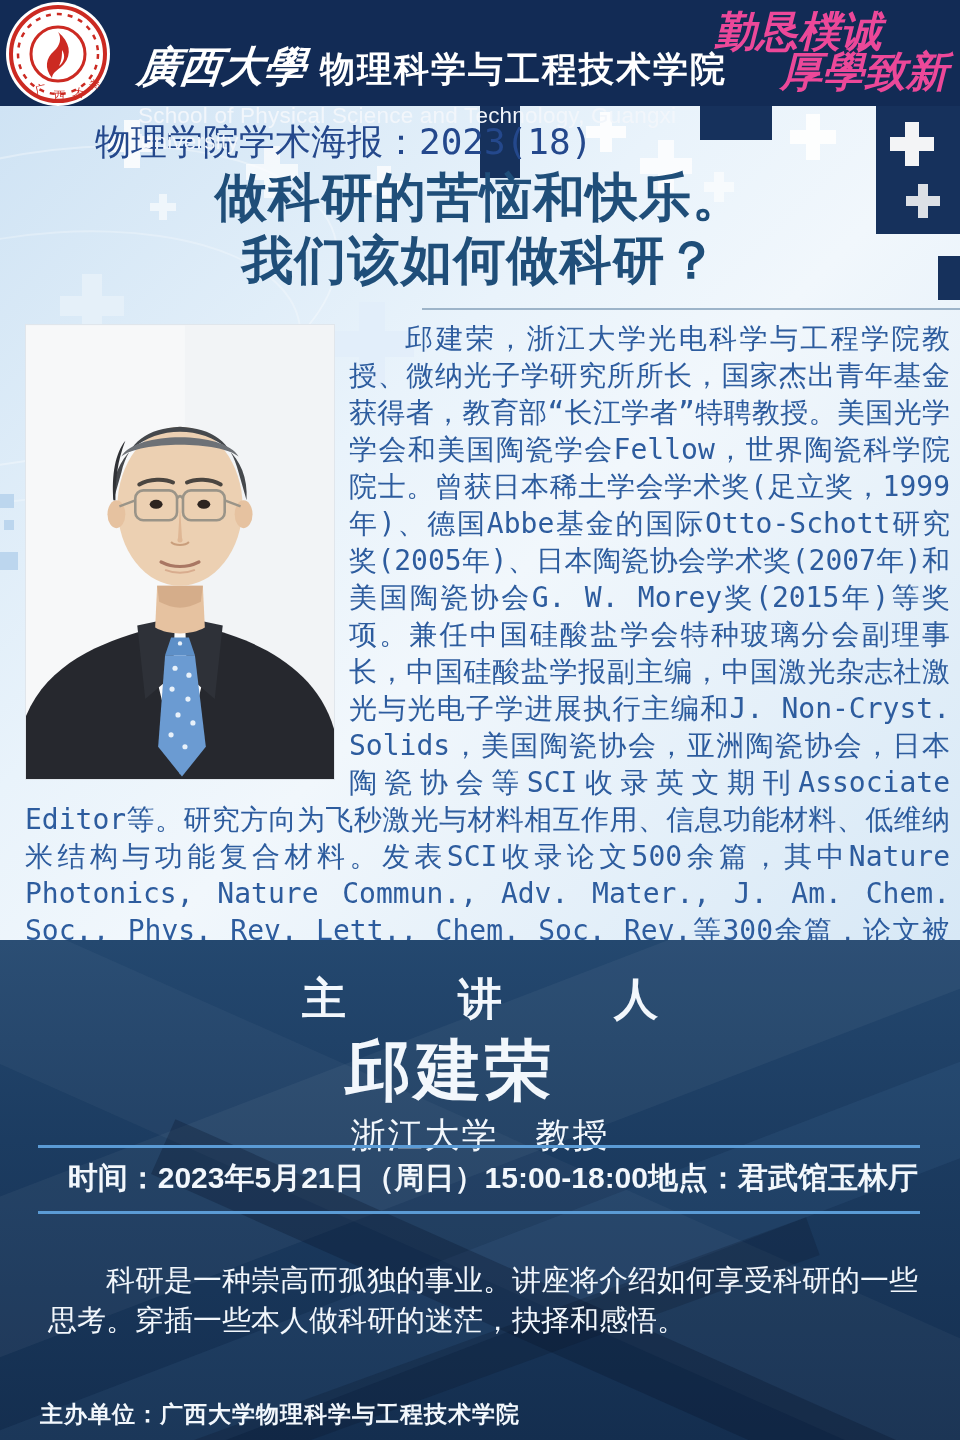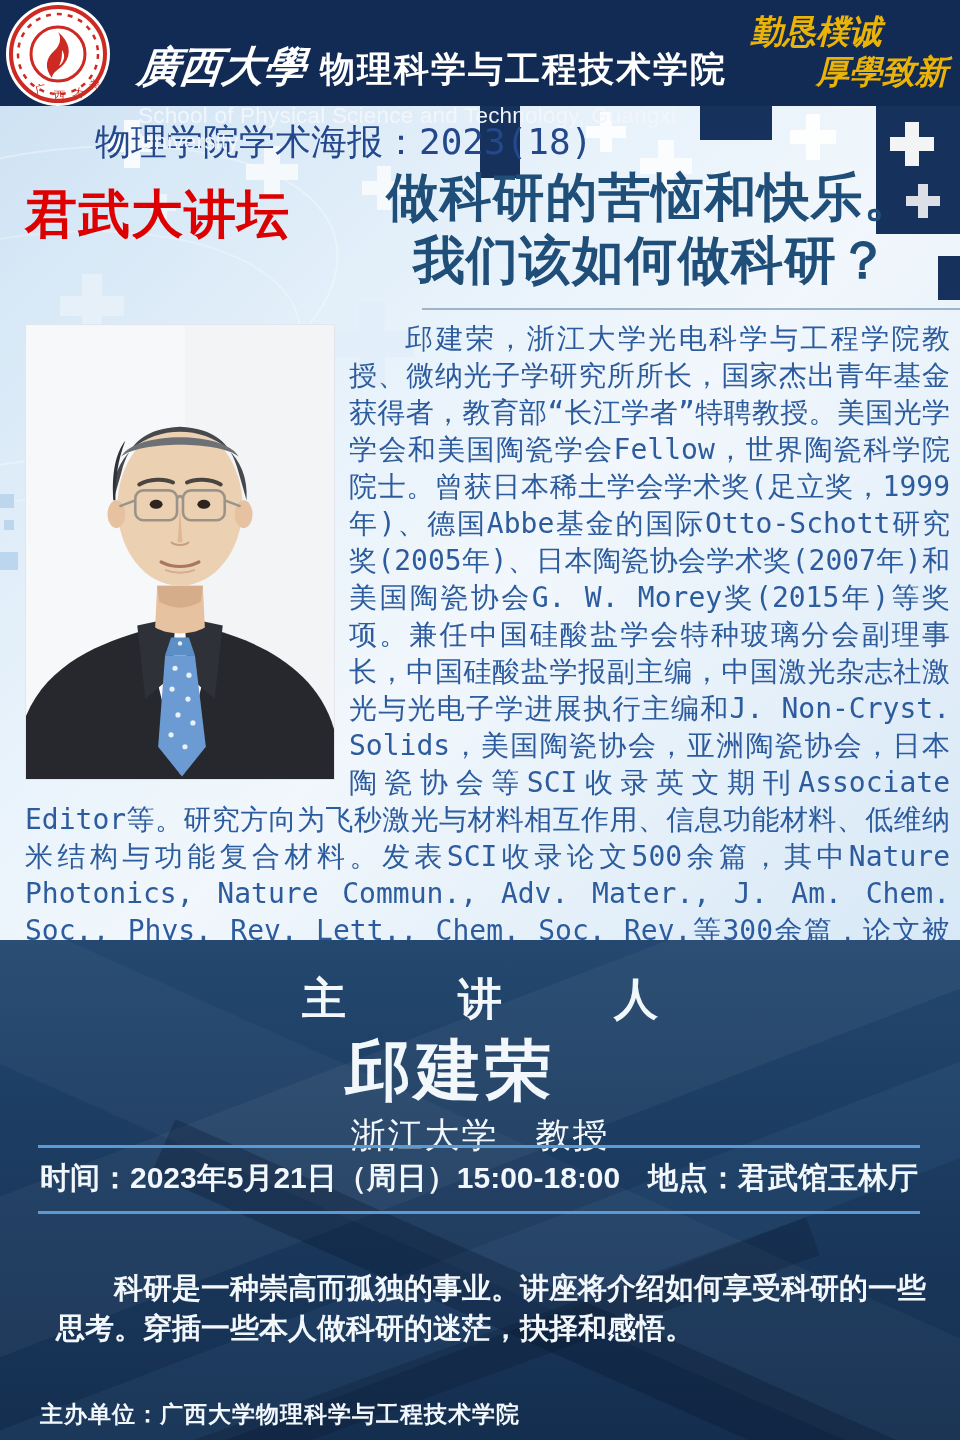--- a/index.html
+++ b/index.html
@@ -10,21 +10,21 @@
   .header{position:absolute;left:0;top:0;width:960px;height:106px;background:#122b55;z-index:5;}
   .seal{position:absolute;left:6px;top:2px;width:118px;height:104px;}
   .h-text{position:absolute;left:138px;top:10px;width:560px;}
   .h-top{display:flex;align-items:baseline;gap:14px;white-space:nowrap;}
   .uni-script{font-family:"DejaVu Serif",serif;font-style:italic;font-weight:700;
               font-size:42px;color:#ffffff;transform:skewX(-6deg);display:inline-block;}
   .school-cn{font-size:35px;font-weight:800;color:#ffffff;letter-spacing:2px;margin-top:36px;}
   .h-en{margin-top:8px;font-size:22.5px;color:#f2f6fb;letter-spacing:.2px;}
   .motto{position:absolute;right:12px;top:12px;width:260px;text-align:right;
          font-family:"DejaVu Serif",serif;font-style:italic;font-weight:700;
-         color:#eab308;font-size:33px;line-height:40px;}
+         color:#ec4899;font-size:42px;line-height:40px;}
   .motto .l1{padding-right:66px;}
 
   
   .band{position:absolute;left:0;top:106px;width:960px;height:834px;
         background:linear-gradient(135deg,#cfe3f4 0%,#e9f3fb 38%,#f1f7fc 55%,#d7e8f6 100%);}
   .plus{position:absolute;}
   .plus::before,.plus::after{content:"";position:absolute;background:var(--c,#ffffff);}
   .plus::before{left:0;top:34%;width:100%;height:32%;}
   .plus::after{top:0;left:34%;width:32%;height:100%;}
   .blk{position:absolute;background:#16315c;}
@@ -53,23 +53,23 @@
   .dband{position:absolute;}
   .spk-heading{position:absolute;left:0;top:30px;width:960px;display:flex;
                justify-content:center;gap:112px;font-size:44px;font-weight:600;}
   .spk-name{position:absolute;left:0;top:86px;width:900px;text-align:center;
             font-size:66px;font-weight:700;letter-spacing:4px;}
   .spk-affil{position:absolute;left:0;top:172px;width:960px;text-align:center;
              font-size:35px;letter-spacing:2px;}
   .hr{position:absolute;left:38px;width:882px;height:3px;background:#5b9bd5;}
   .hr1{top:205px;} .hr2{top:271px;}
   .sched{position:absolute;left:40px;top:218px;width:878px;display:flex;
-         justify-content:space-between;font-size:30px;font-weight:600;}
-  .abstract{position:absolute;left:40px;top:312px;width:880px;margin:16px;
-            font-size:29px;line-height:40px;text-indent:2em;font-weight:700;}
+         justify-content:flex-end;font-size:30px;font-weight:600;}
+  .abstract{position:absolute;left:40px;top:312px;width:880px;margin:8px;
+            font-size:29px;line-height:40px;text-indent:2em;font-weight:400;}
   .organizer{position:absolute;left:40px;bottom:10px;font-size:23px;font-weight:600;
              letter-spacing:1px;}
 </style>
 </head>
 <body>
 
 <div class="poster">
 
   <div class="header">
     <svg class="seal" viewBox="0 0 118 104">
@@ -117,21 +117,20 @@
     <div class="blk" style="left:938px;top:150px;width:22px;height:44px;"></div>
     <div class="plus" style="left:890px;top:16px;width:44px;height:44px;opacity:.95;"></div>
     <div class="plus" style="left:906px;top:78px;width:34px;height:34px;opacity:.85;"></div>
     <div class="sq" style="left:0;top:388px;width:14px;height:14px;"></div>
     <div class="sq" style="left:4px;top:414px;width:10px;height:10px;"></div>
     <div class="sq" style="left:0;top:446px;width:18px;height:18px;"></div>
 
     <div class="meta">物理学院学术海报：2023(18)</div>
 
     <div class="title-row">
-      <div class="series">君武大讲坛</div>
       <div class="titles">
         <div>做科研的苦恼和快乐。</div>
         <div>我们该如何做科研？</div>
       </div>
     </div>
     <div class="title-underline"></div>
 
     <div class="bio">
       <div class="photo">
         <svg viewBox="0 0 310 456" width="308" height="454">

